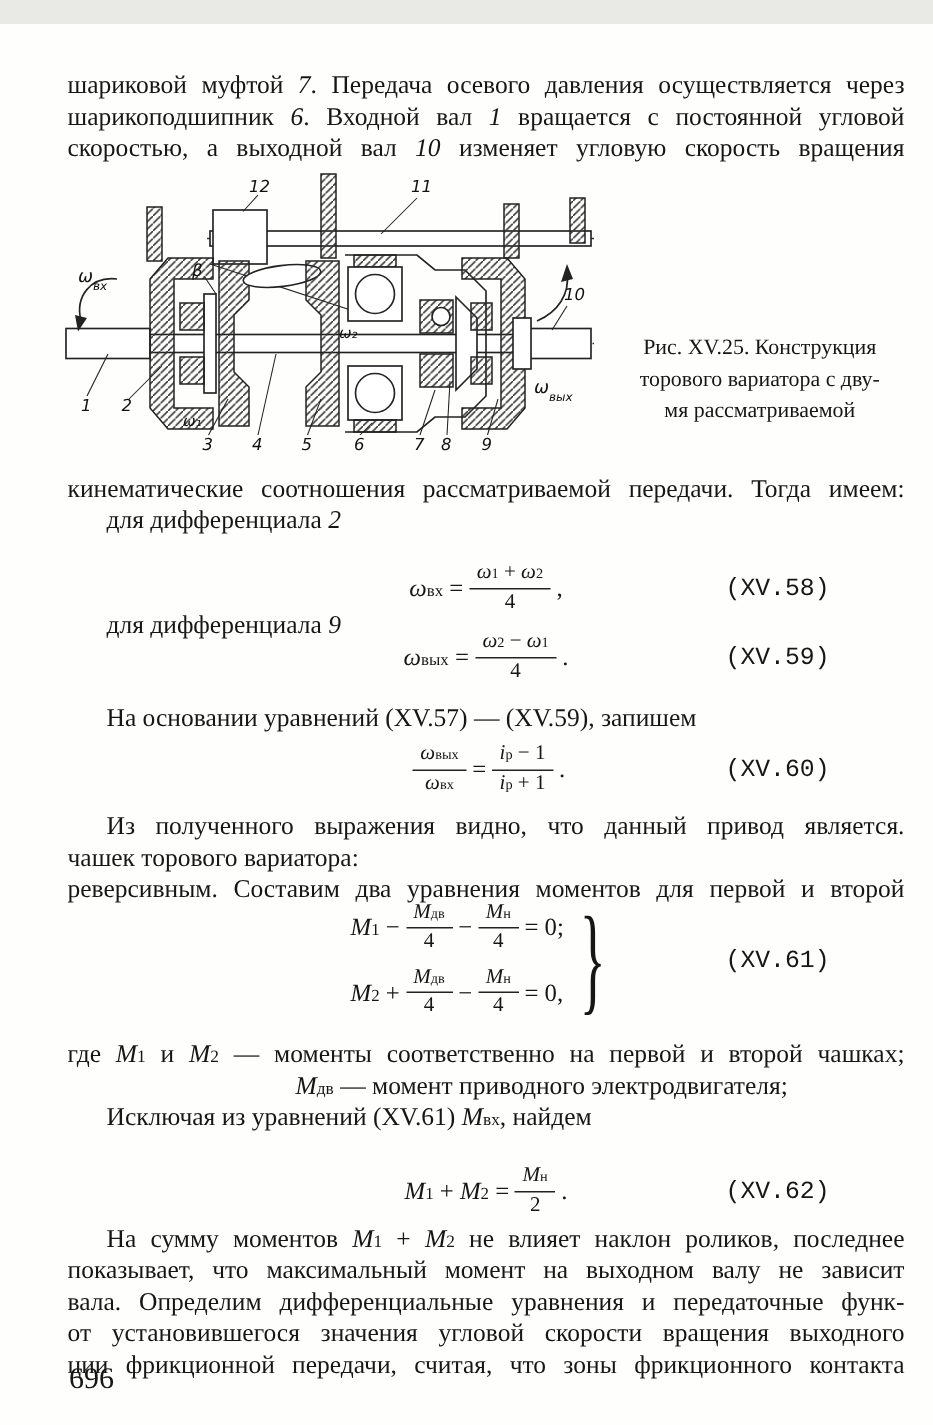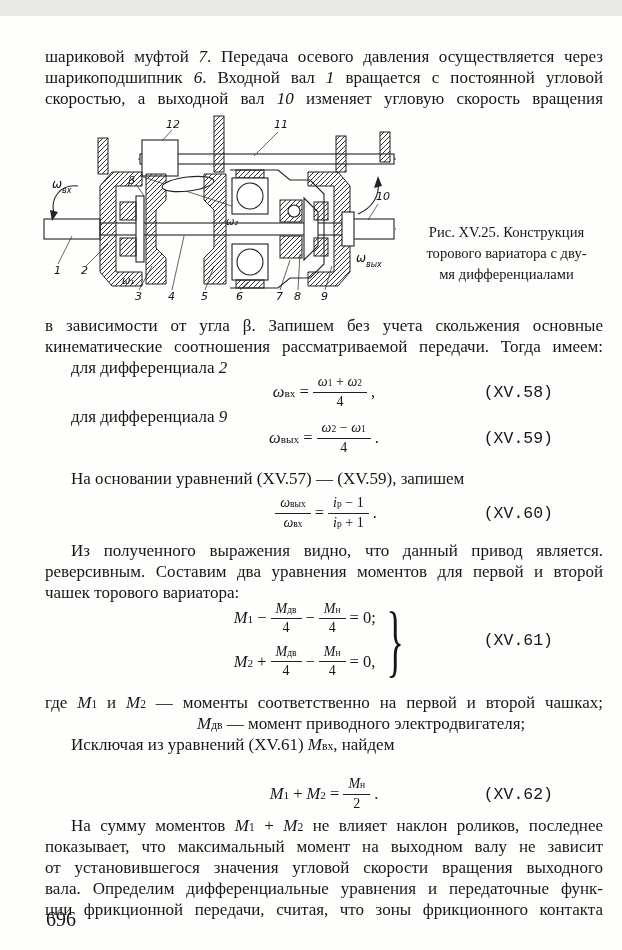--- a/index.html
+++ b/index.html
@@ -133,25 +133,24 @@
       <text x="334" y="86" font-size="11">10</text>
       <text x="314" y="148" font-size="12">ω</text>
       <text x="324" y="153" font-size="8">вых</text>
       <text x="184" y="111" font-size="10">ω₂</text>
     </svg>
   </div>
 
   <div class="caption">
       <div class="tline">Рис. XV.25. Конструкция</div>
       <div class="tline">торового вариатора с дву-</div>
-      <div class="tline">мя дифференциалами</div>
+      <div class="tline">мя рассматриваемой</div>
     </div>
 
   <div class="block" style="top:299px">
-      <div class="tline just">в зависимости от угла β. Запишем без учета скольжения основные</div>
       <div class="tline just">кинематические соотношения рассматриваемой передачи. Тогда имеем:</div>
       <div class="tline" style="text-indent: 26px;">для дифференциала <i>2</i></div>
     </div>
 
   <div class="eqrow" style="top:354px;height:44px">
     <span><i>ω</i><sub>вх</sub> = </span>
     <span class="frac">
       <span class="num"><i>ω</i><sub>1</sub> + <i>ω</i><sub>2</sub></span>
       <span class="den">4</span>
     </span>
@@ -186,22 +185,22 @@
     <span class="frac">
       <span class="num"><i>i</i><sub>p</sub> − 1</span>
       <span class="den"><i>i</i><sub>p</sub> + 1</span>
     </span>
     <span>.</span>
     <span class="eqtag">(XV.60)</span>
   </div>
 
   <div class="block" style="top:524px">
       <div class="tline just" style="text-indent: 26px;">Из полученного выражения видно, что данный привод является.</div>
+      <div class="tline">чашек торового вариатора:</div>
       <div class="tline just">реверсивным. Составим два уравнения моментов для первой и второй</div>
-      <div class="tline">чашек торового вариатора:</div>
     </div>
 
   <div class="eqrow" style="top:582px;height:84px">
     <div class="eq61col">
       <div class="eqline">
         <span><i>M</i><sub>1</sub> − </span>
         <span class="frac">
           <span class="num"><i>M</i><sub>дв</sub></span>
           <span class="den">4</span>
         </span>
@@ -242,20 +241,20 @@
       <span class="num"><i>M</i><sub>н</sub></span>
       <span class="den">2</span>
     </span>
     <span>.</span>
     <span class="eqtag">(XV.62)</span>
   </div>
 
   <div class="block" style="top:799px">
       <div class="tline just" style="text-indent: 26px;">На сумму моментов <i>M</i><sub>1</sub> + <i>M</i><sub>2</sub> не влияет наклон роликов, последнее</div>
       <div class="tline just">показывает, что максимальный момент на выходном валу не зависит</div>
+      <div class="tline just">вала. Определим дифференциальные уравнения и передаточные функ-</div>
       <div class="tline just">от установившегося значения угловой скорости вращения выходного</div>
-      <div class="tline just">вала. Определим дифференциальные уравнения и передаточные функ-</div>
       <div class="tline just">ции фрикционной передачи, считая, что зоны фрикционного контакта</div>
     </div>
 
   <div class="pageno">696</div>
 
 </div>
 
 </body></html>

